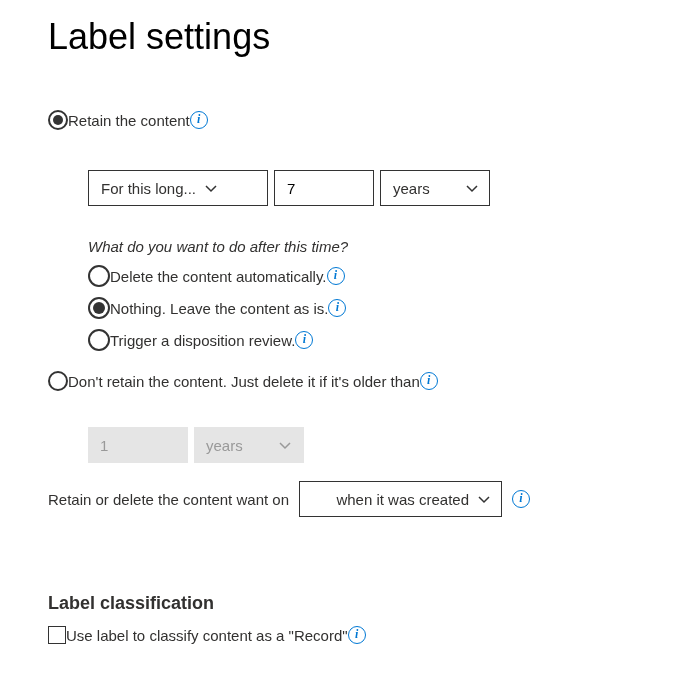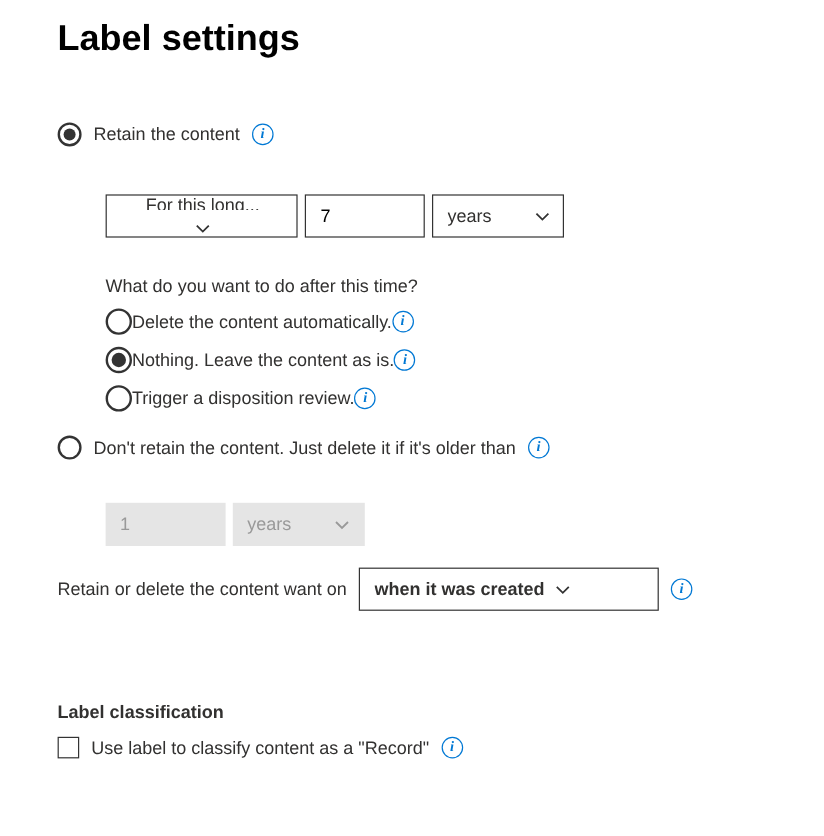--- a/index.html
+++ b/index.html
@@ -7,26 +7,26 @@
       font-family: 'Segoe UI', Arial, sans-serif;
       margin: 0;
       padding: 0;
       background: #fff;
       width: 687px;
       color: #323130;
       font-size: 15px;
     }
     .container { padding: 16px 48px 30px 48px; }
     .page-title {
-      font-size: 30px;
-      font-weight: 700;
+      font-size: 36px;
+      font-weight: 400;
       margin: 0 0 52px 0;
       color: #000;
     }
-    .row { display: flex; align-items: center; gap: 10px; }
+    .row { display: flex; align-items: center; }
     .radio {
       width: 20px; height: 20px;
       border: 2px solid #333;
       border-radius: 50%;
       display: inline-flex;
       align-items: center; justify-content: center;
       cursor: pointer;
       flex-shrink: 0;
     }
     .radio.selected::after {
@@ -70,51 +70,51 @@
       border: 1.5px solid #333;
       height: 36px;
       display: inline-flex;
       align-items: center;
       padding: 0 10px 0 12px;
       gap: 8px;
       cursor: pointer;
       background: #fff;
     }
     .combo .label { white-space: nowrap; overflow: hidden; text-overflow: ellipsis; }
-    .combo-wide { width: 160px; flex-direction: column; }
+    .combo-wide { width: 180px; }
     .combo-unit { width: 110px; }
-    .combo-based { width: 250px; justify-content: flex-start; font-weight: bold; }
+    .combo-based { width: 203px; justify-content: flex-end; }
     .num-input {
       border: 1.5px solid #333;
       height: 36px;
       width: 100px;
       padding: 0 12px;
       font-size: 15px;
       font-family: inherit;
     }
     .chevron {
       display: inline-block;
     }
     .chevron svg { display: block; }
-    .section-q { margin: 18px 0 10px 0; }
+    .section-q { margin: 18px 0 10px 0; font-style: italic; }
     .option-row { display: flex; align-items: center; margin: 10px 0; }
     .mt30 { margin-top: 30px; }
     .disabled-combo {
       background: #e5e5e5;
       height: 36px;
       display: inline-flex;
       align-items: center;
       padding: 0 12px;
       color: #999;
       gap: 10px;
     }
     .disabled-combo .chevron svg path { stroke: #999; }
     .based-row { display: flex; align-items: center; gap: 10px; margin-top: 18px; }
     .section-sub {
-      font-size: 15px;
+      font-size: 18px;
       font-weight: 600;
       margin-top: 76px;
       margin-bottom: 12px;
       color: #323130;
     }
     .checkbox {
       width: 18px; height: 18px;
       border: 1.5px solid #333;
       display: inline-block;
       cursor: pointer;

